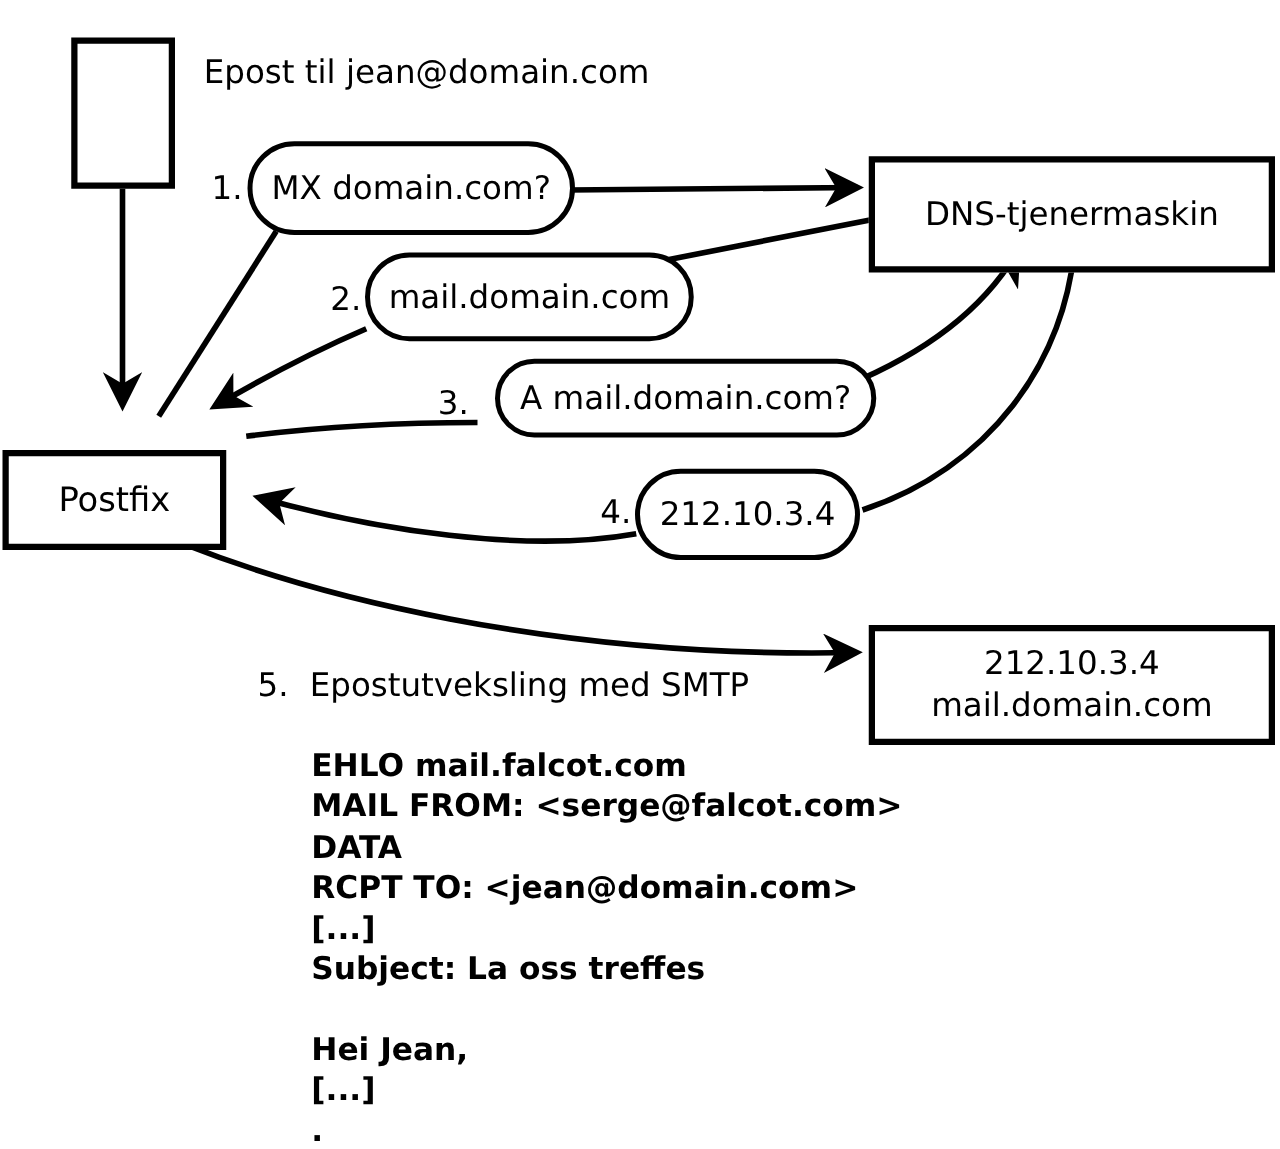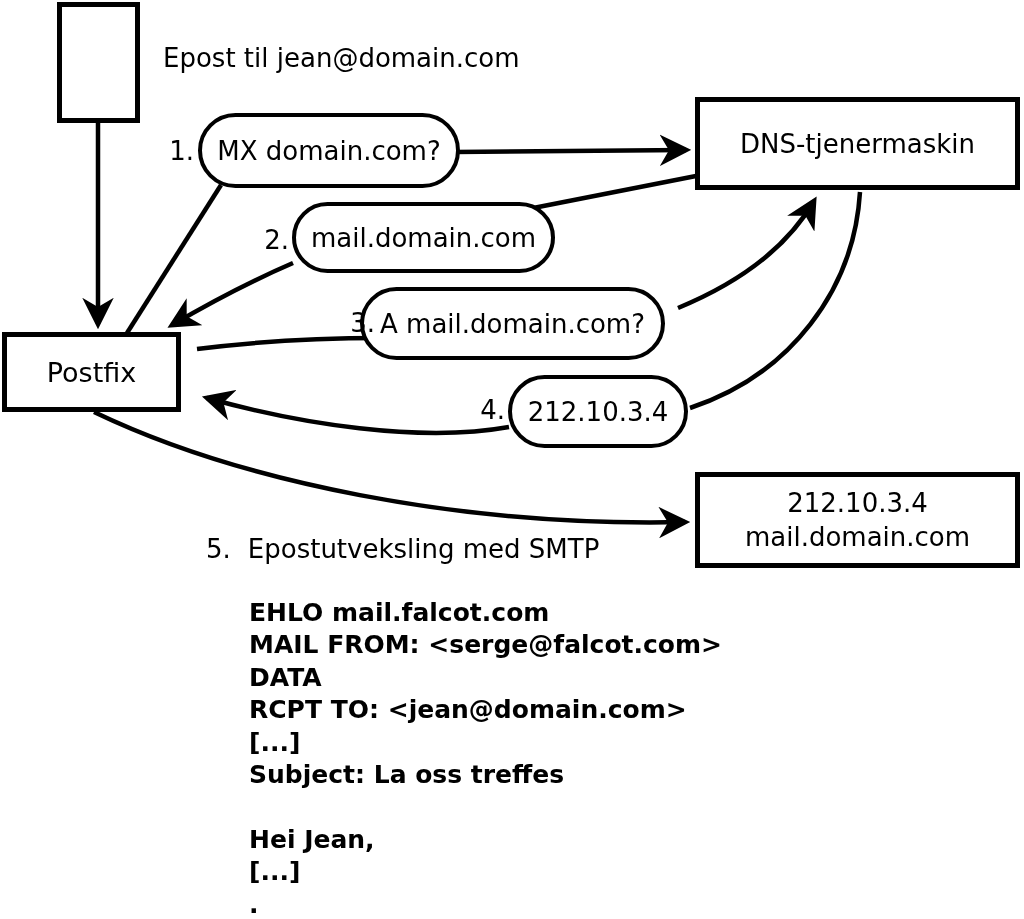--- a/index.html
+++ b/index.html
@@ -21,20 +21,21 @@
   .node {
     position: absolute;
     box-sizing: border-box;
     background: #ffffff;
     border: 5px solid #000000;
     display: flex;
     align-items: center;
     justify-content: center;
     text-align: center;
     z-index: 2;
+    margin-top: 28px;
   }
   .mail-box   { left: 57px;  top: 2px;   width: 83px;  height: 121px; }
   .postfix-box{ left: 2px;   top: 332px; width: 179px; height: 80px;  font-size: 27px; }
   .dns-box    { left: 695px; top: 97px;  width: 325px; height: 93px;  font-size: 26px; }
   .ms-box     { left: 695px; top: 472px; width: 325px; height: 96px;  font-size: 26px;
                 flex-direction: column; line-height: 34px; }
   .pill {
     position: absolute;
     box-sizing: border-box;
     background: #ffffff;
@@ -42,21 +43,21 @@
     border-radius: 38px;
     display: flex;
     align-items: center;
     justify-content: center;
     font-size: 26px;
     z-index: 2;
     white-space: nowrap;
   }
   .pill1 { left: 198px; top: 113px; width: 262px; height: 75px; }
   .pill2 { left: 292px; top: 202px; width: 263px; height: 71px; }
-  .pill3 { left: 360px; top: 287px; width: 305px; height: 73px; }
+  .pill3 { left: 396px; top: 287px; width: 305px; height: 63px; }
   .pill4 { left: 508px; top: 375px; width: 180px; height: 73px; }
   .step-num {
     position: absolute;
     font-size: 26px;
     transform: translate(-100%, -50%);
     z-index: 3;
     white-space: nowrap;
   }
   .num1 { left: 194px; top: 151px; }
   .num2 { left: 289px; top: 240px; }

